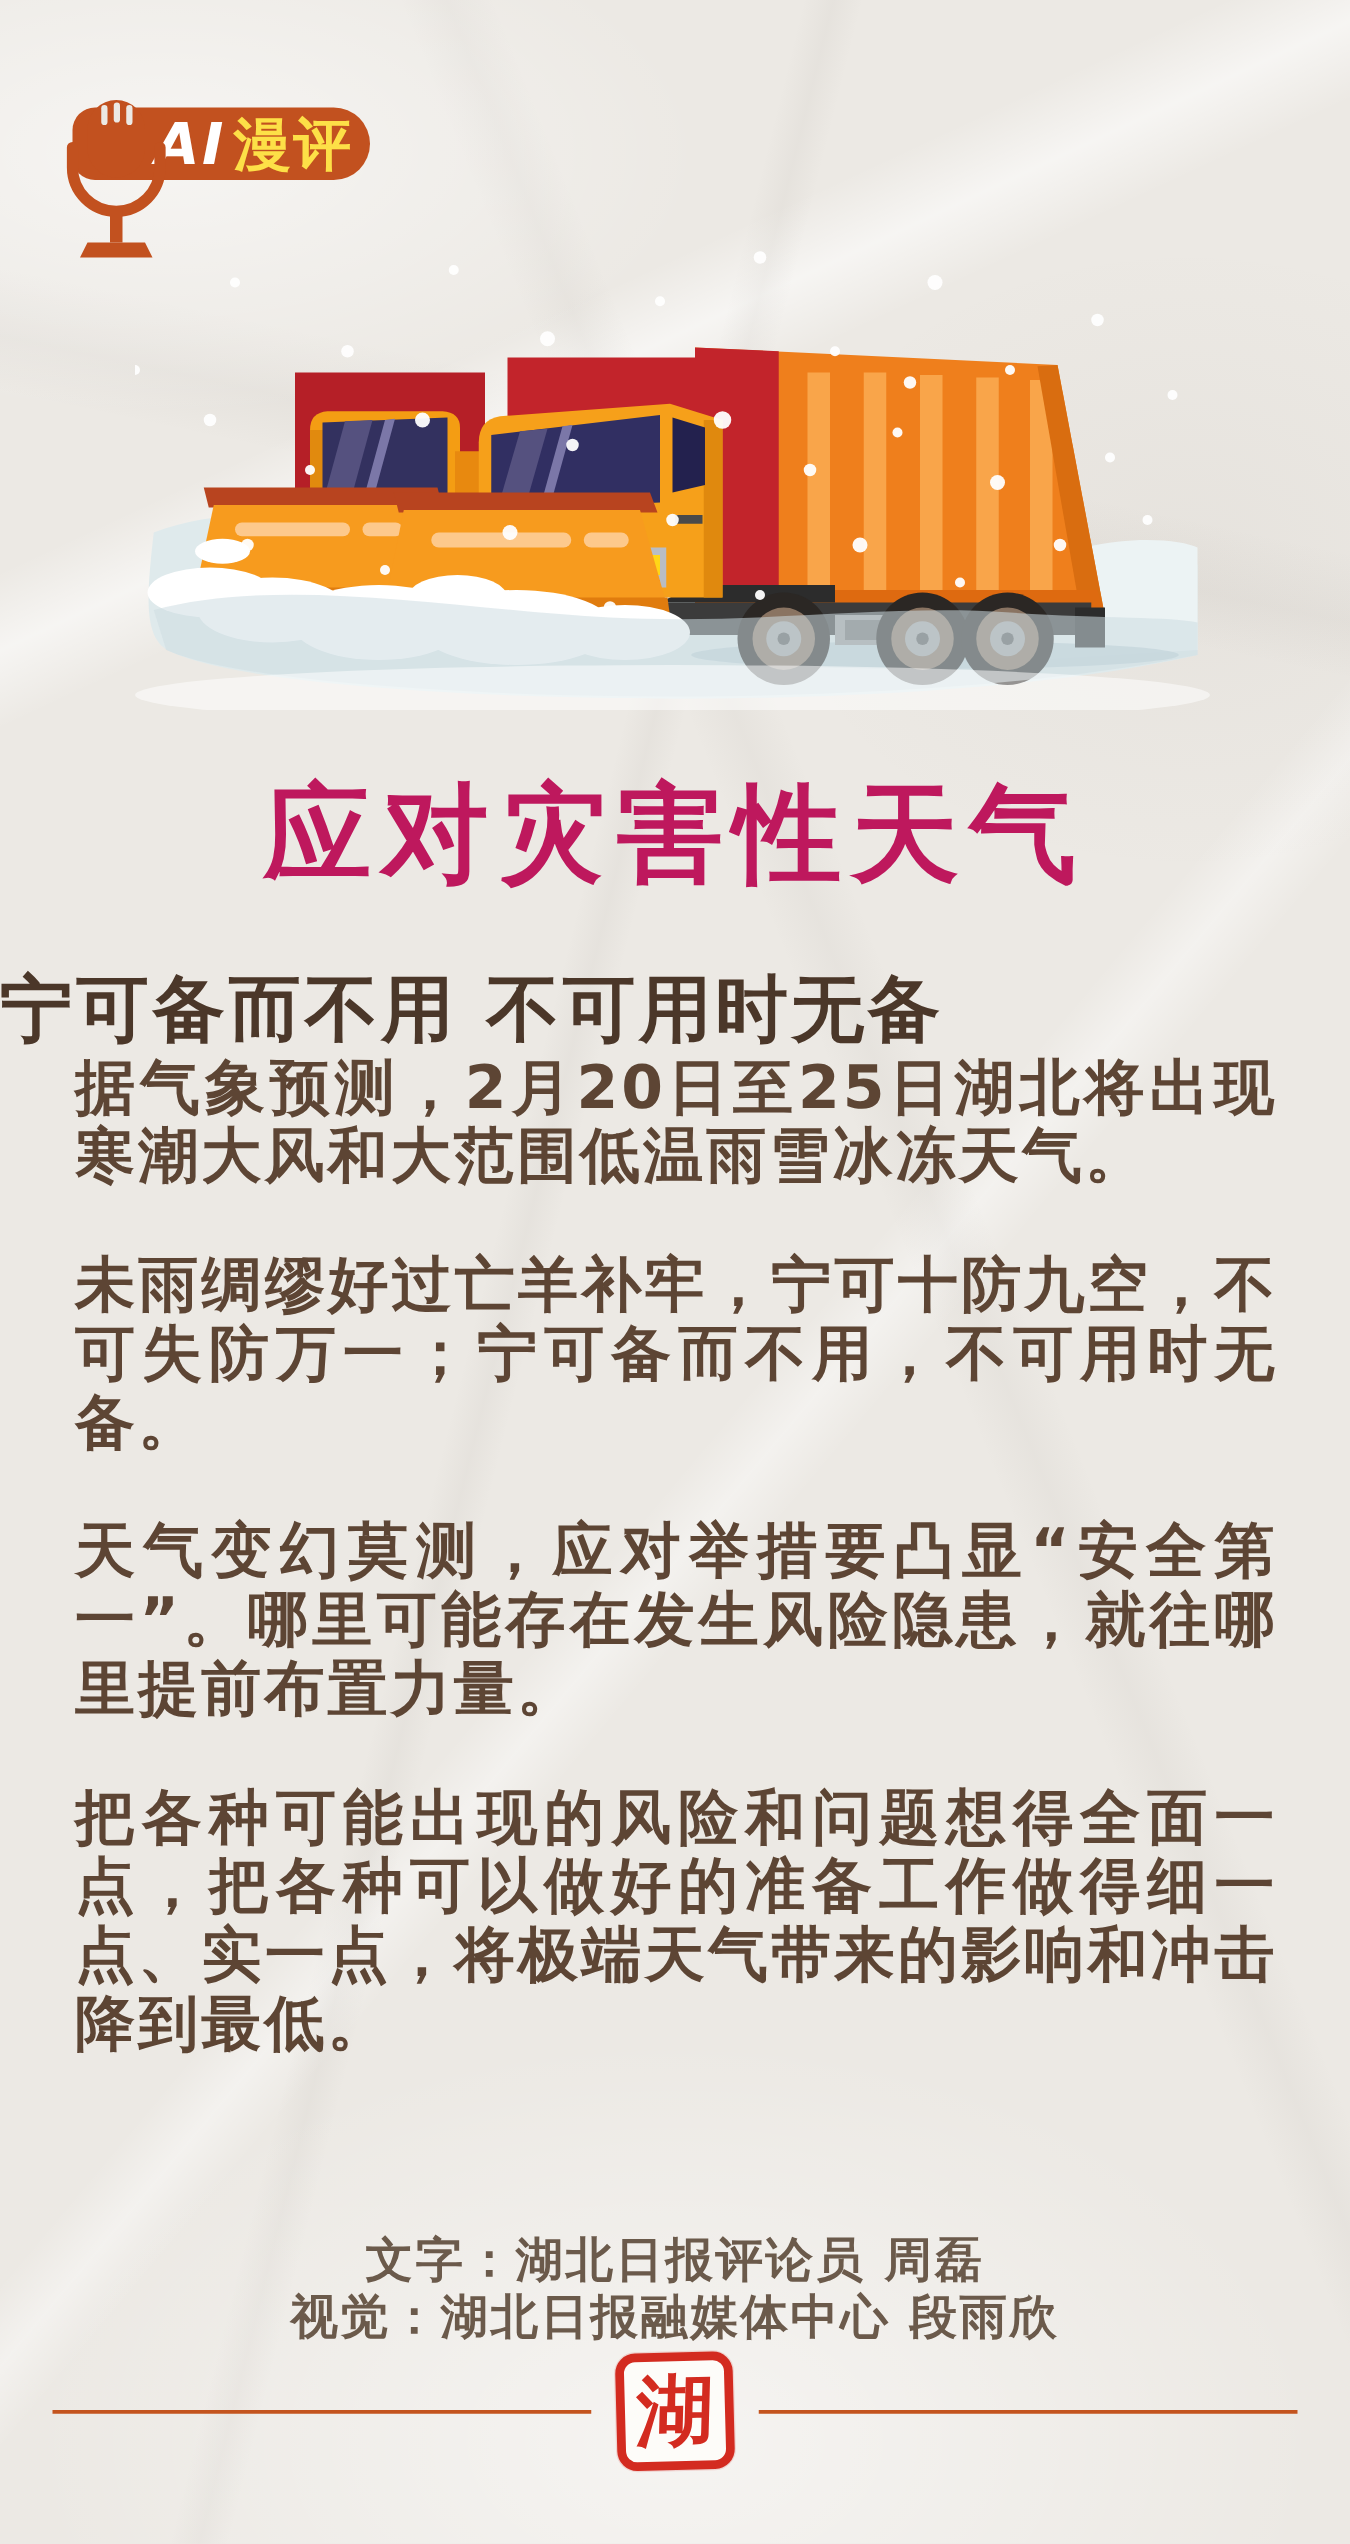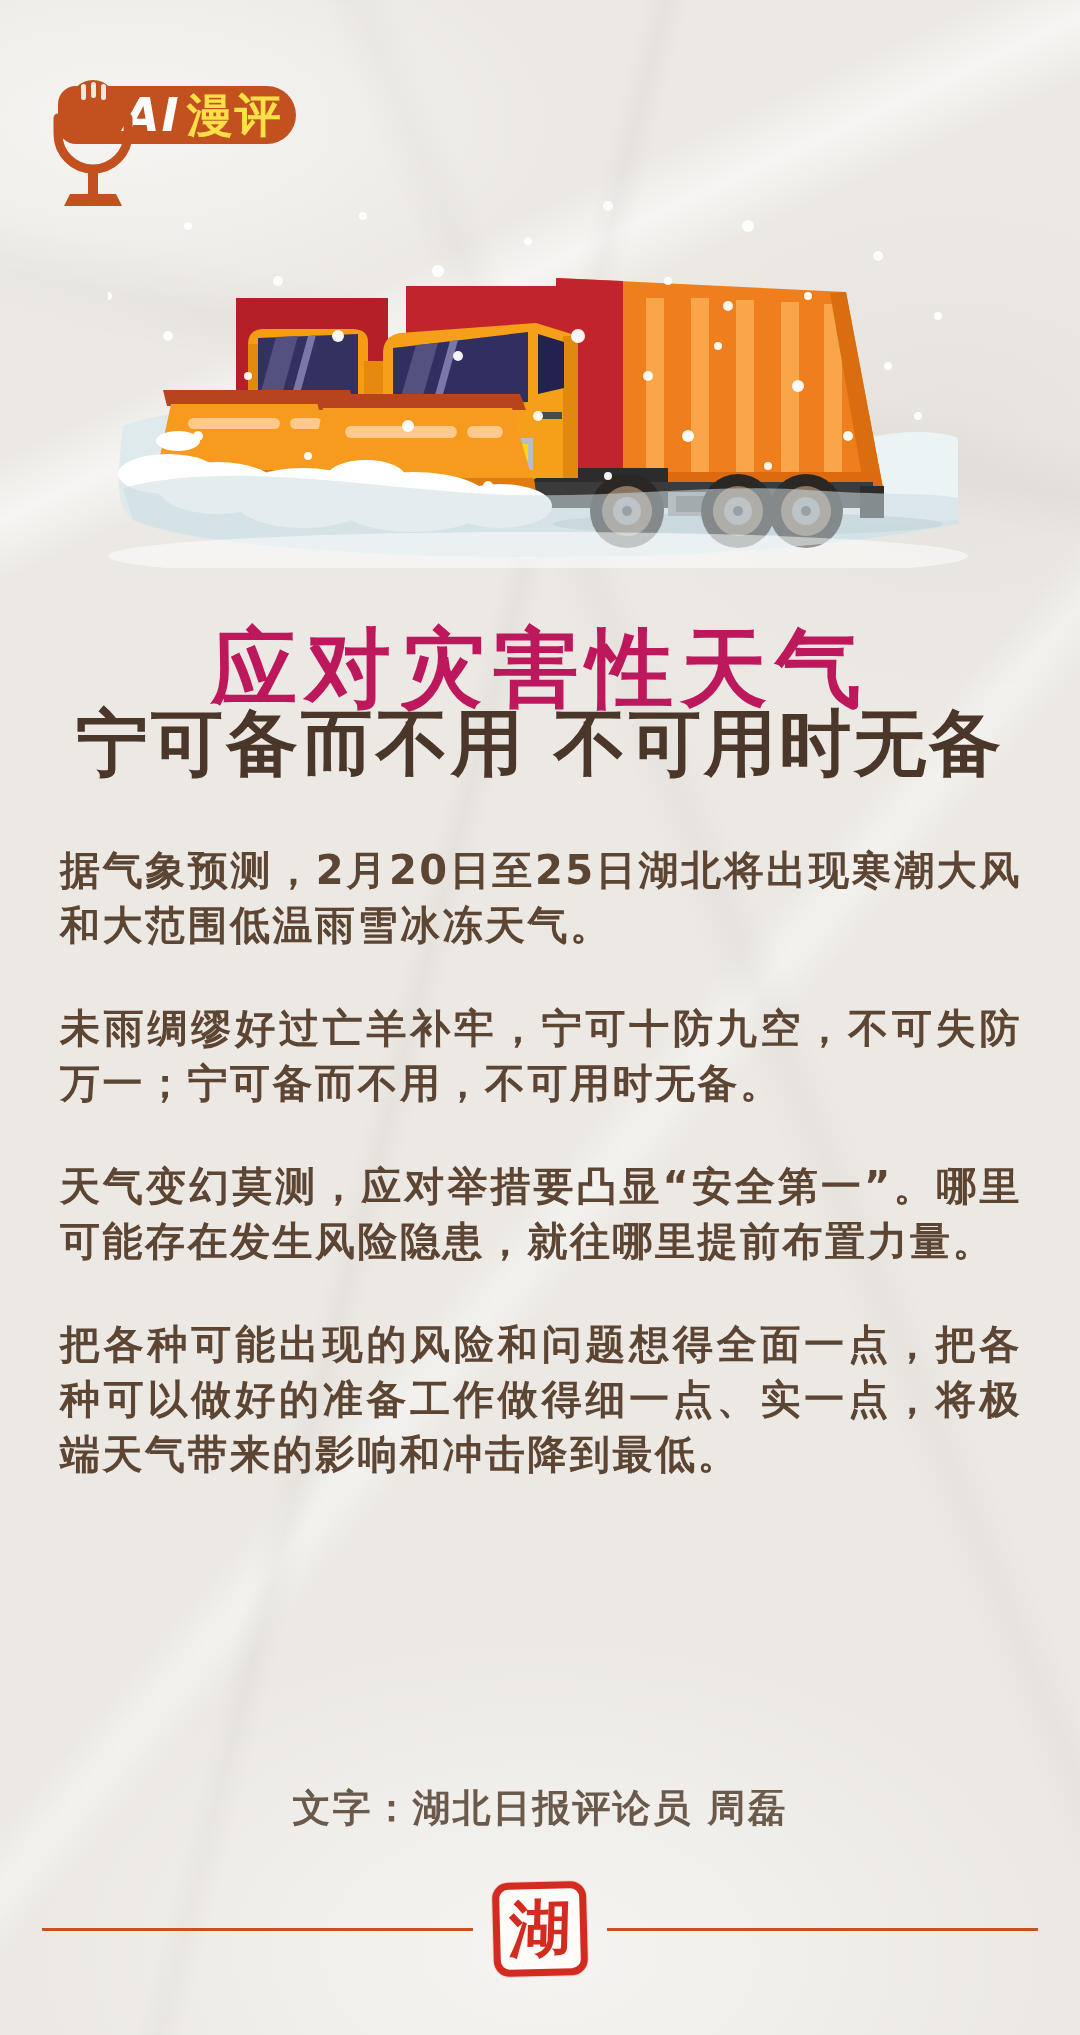--- a/index.html
+++ b/index.html
@@ -36,27 +36,27 @@
   .logo-suffix { color:#fde047; font-size:46px; font-weight:900; line-height:1; letter-spacing:2px; }
   .logo-mic { position:absolute; left:0; top:0; }
   
   .illustration { position:absolute; left:108px; top:186px; width:860px; height:382px; z-index:1; }
   
   .title {
     position:absolute; left:0; top:614px; width:100%; text-align:center;
     font-size:86px; font-weight:900; letter-spacing:8px; line-height:108px; z-index:2;
   }
   .subtitle {
-    position:absolute; left:0; top:700px; width:100%; text-align:center;
-    font-size:72px; font-weight:900; letter-spacing:3px; line-height:86px; z-index:2;
+    position:absolute; left:0; top:764px; width:100%; 
+    font-size:58px; font-weight:900; letter-spacing:3px; line-height:86px; z-index:2;
   }
   
   .body-copy { position:absolute; left:60px; top:843px; width:962px; z-index:2; }
   .body-copy p {
-    font-size:40px; line-height:55px; letter-spacing:2.5px;
+    font-size:48px; line-height:55px; letter-spacing:2.5px;
     text-align:justify; margin-bottom:48px; font-weight:600;
   }
   .body-copy p:last-child { margin-bottom:0; }
   
   .credits {
     position:absolute; left:0; top:1786px; width:100%; text-align:center;
     font-size:38px; line-height:45px; letter-spacing:2px; font-weight:600; z-index:2;
   }
   
   .seal-row {
@@ -241,20 +241,21 @@
 
 <div class="body-copy" style="color:#5d4534;">
   <p>据气象预测，2月20日至25日湖北将出现寒潮大风和大范围低温雨雪冰冻天气。</p>
   <p>未雨绸缪好过亡羊补牢，宁可十防九空，不可失防万一；宁可备而不用，不可用时无备。</p>
   <p>天气变幻莫测，应对举措要凸显“安全第一”。哪里可能存在发生风险隐患，就往哪里提前布置力量。</p>
   <p>把各种可能出现的风险和问题想得全面一点，把各种可以做好的准备工作做得细一点、实一点，将极端天气带来的影响和冲击降到最低。</p>
 </div>
 
 <div class="credits" style="color:#6b5a4b;">
   <div>文字：湖北日报评论员 周磊</div>
+  <div>视觉：湖北日报融媒体中心 段雨欣</div>
 </div>
 
 <div class="seal-row">
   <div class="seal-line" style="background:#c4541e;"></div>
   <div class="seal-stamp" style="border-color:#d32b20;">
     <span class="seal-char" style="color:#d32b20;">湖</span>
   </div>
   <div class="seal-line" style="background:#c4541e;"></div>
 </div>
 

